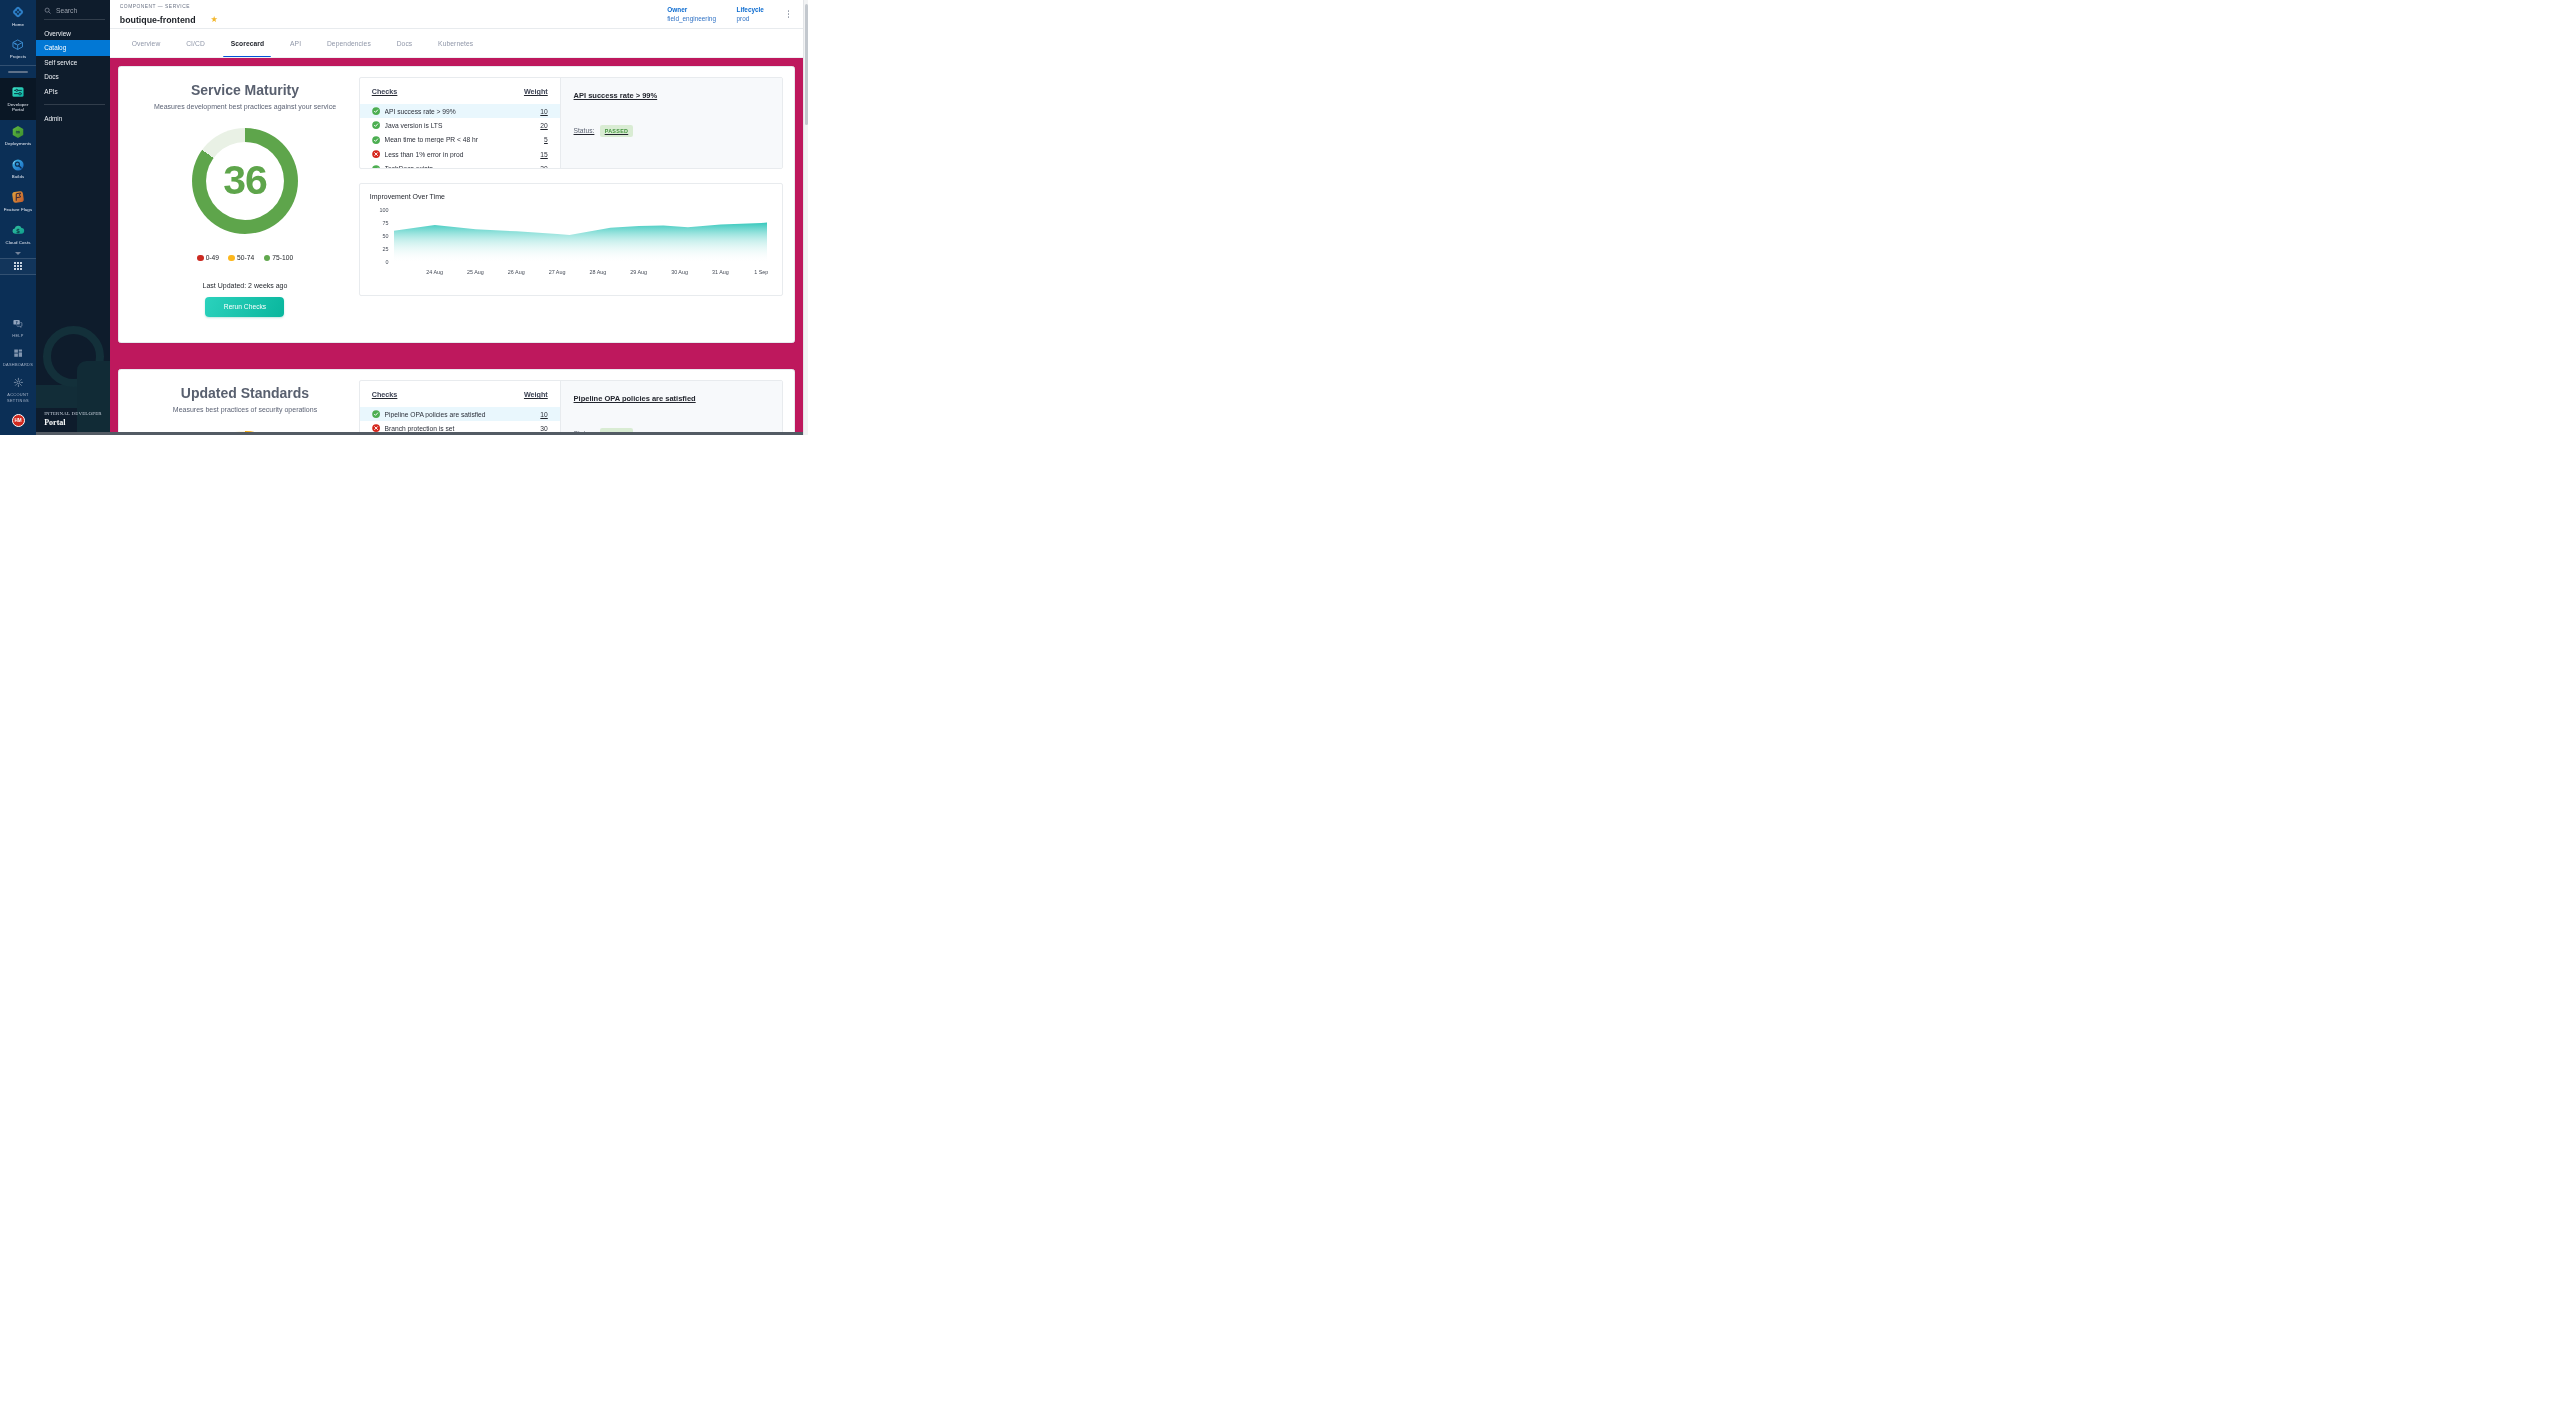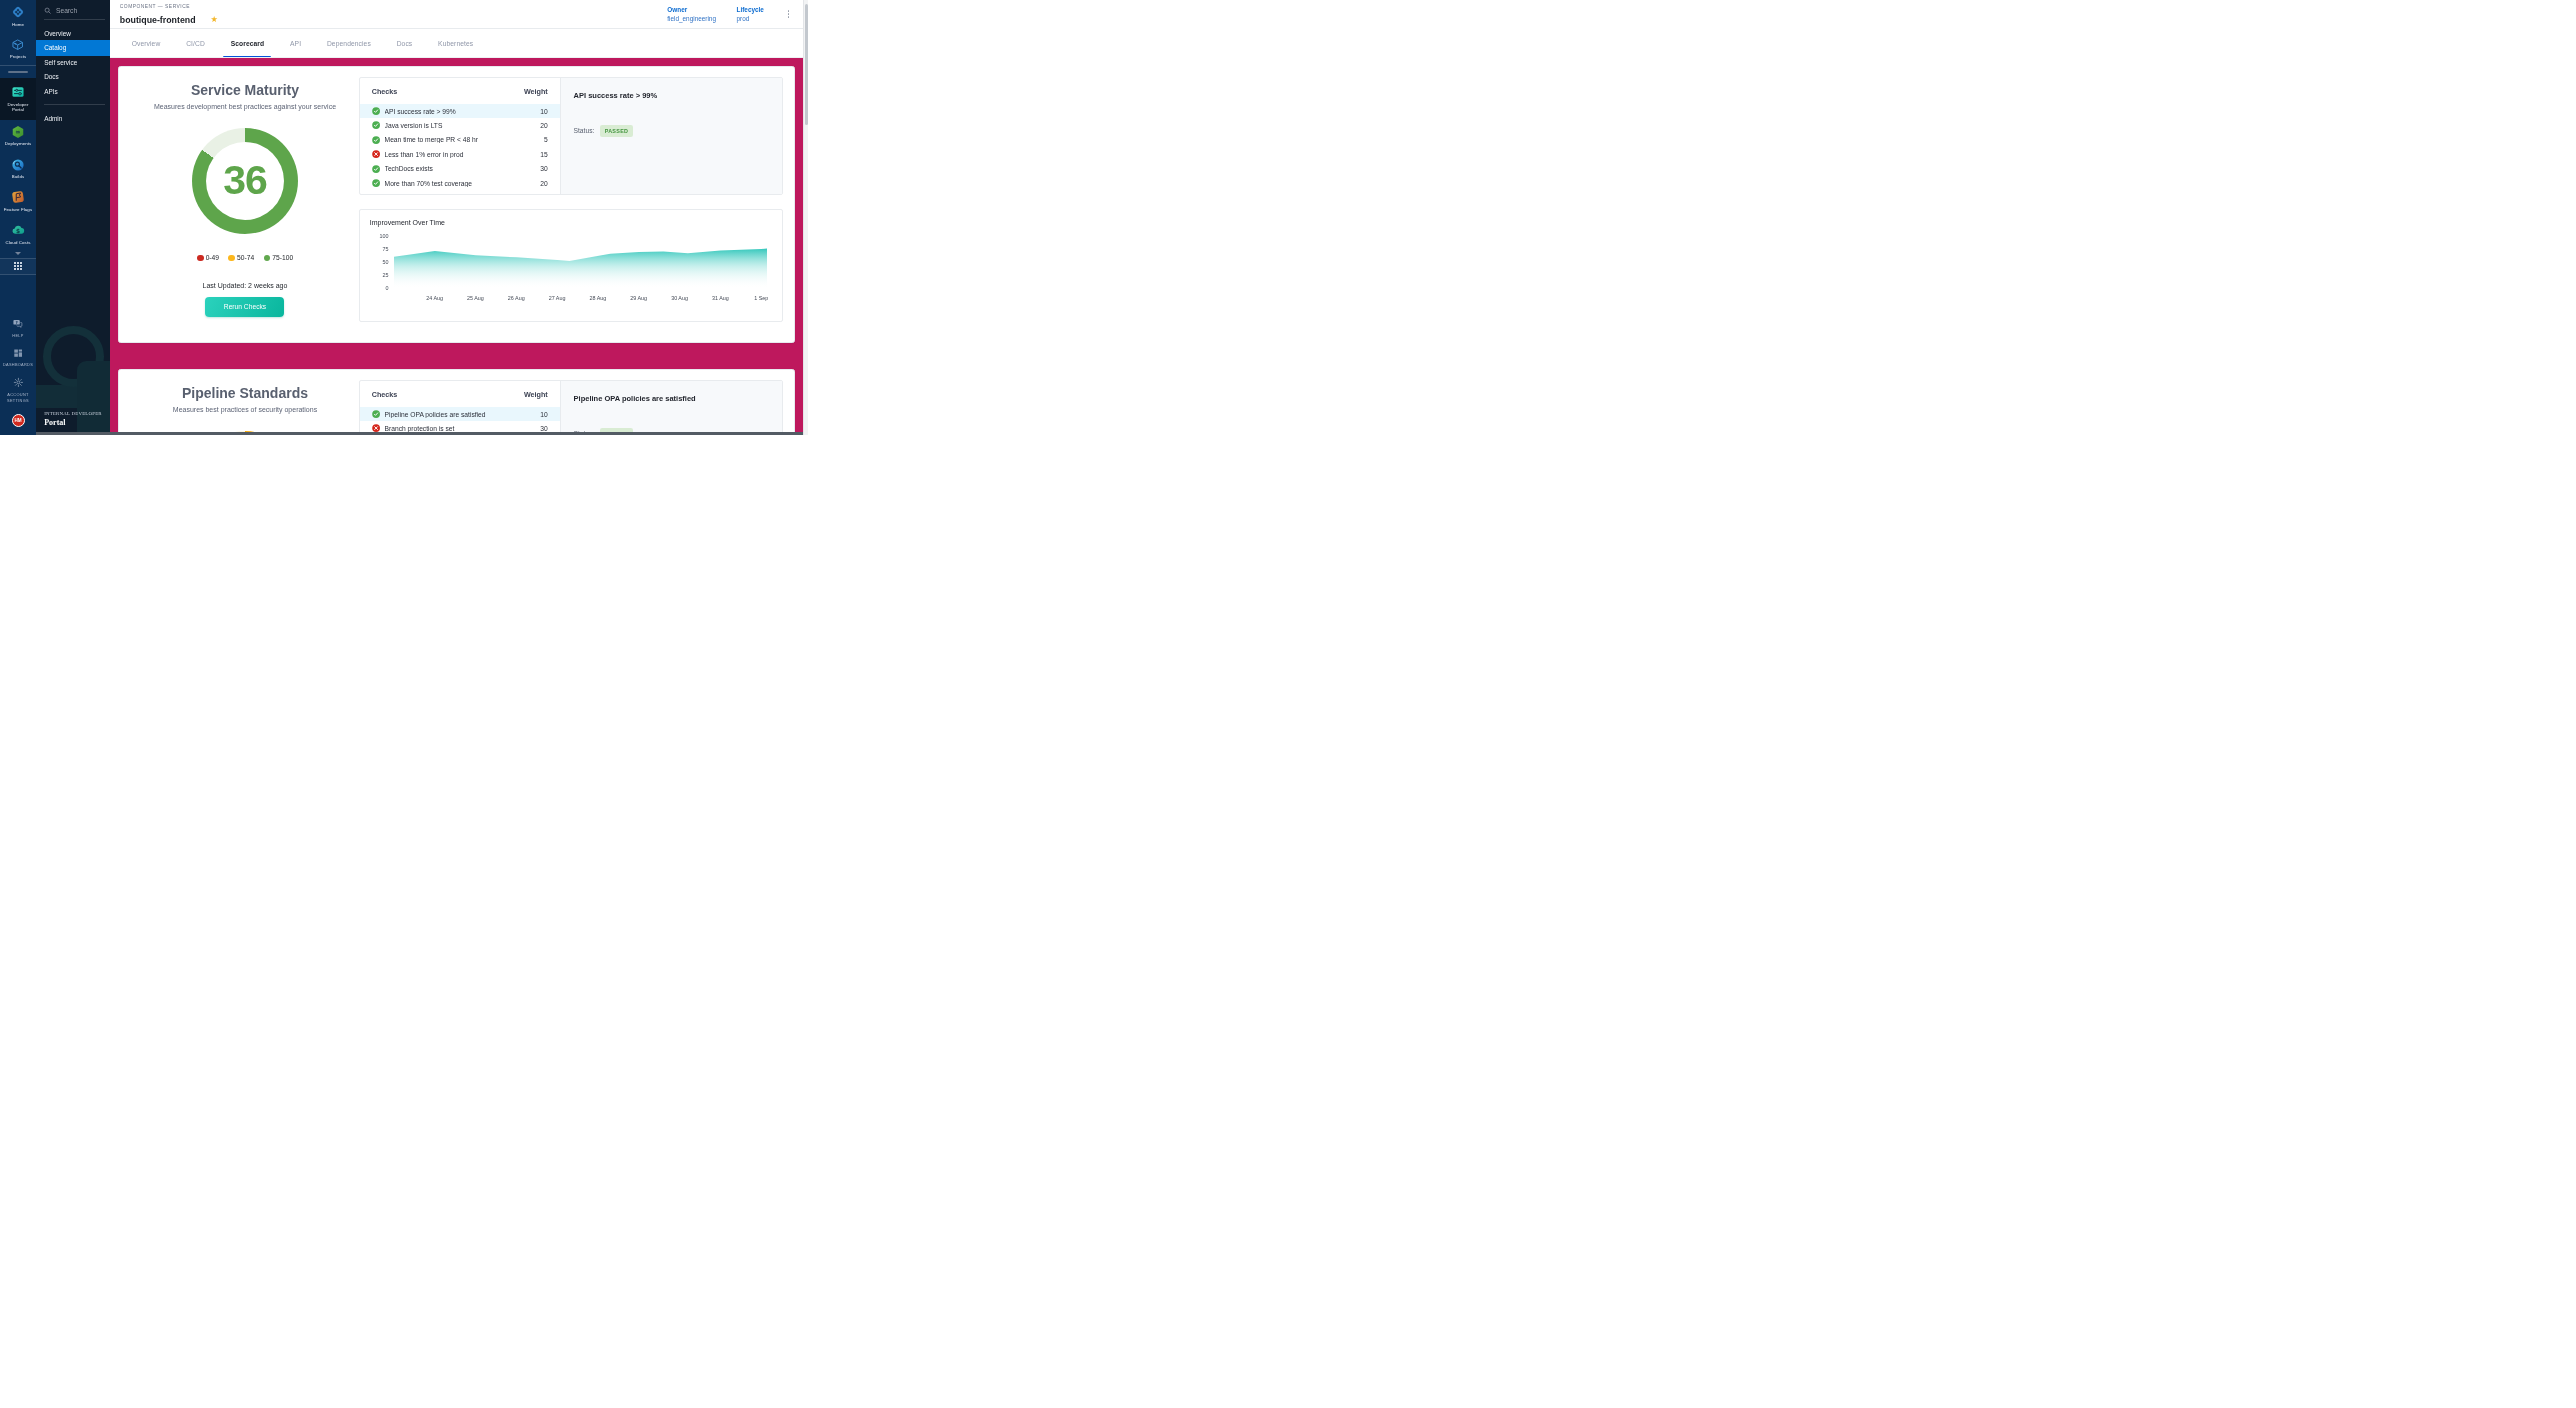--- a/index.html
+++ b/index.html
@@ -68,21 +68,21 @@
   .donut { width:106px; height:106px; border-radius:50%; position:relative; margin-top:17.5px; flex-shrink:0; }
   .donut::before { content:""; position:absolute; inset:14px; background:#fff; border-radius:50%; }
   .donut-num { position:absolute; inset:0; display:flex; align-items:center; justify-content:center; font-size:41px; font-weight:bold; letter-spacing:-1px; z-index:1; }
   .legend { display:flex; gap:9.3px; margin-top:20.6px; }
   .legend-item { display:flex; align-items:center; gap:2.1px; font-size:6.7px; color:#23262b; }
   .legend-dot { width:6.7px; height:6.7px; border-radius:50%; }
   .last-updated { margin-top:20.6px; font-size:7px; color:#1f2329; }
   .rerun-btn { margin-top:8.2px; width:79px; height:19.6px; border:none; border-radius:4.1px; background:linear-gradient(120deg,#2bd2bd,#09b69d); color:#fff; font-size:6.7px; font-family:"Liberation Sans",sans-serif; cursor:pointer; box-shadow:0 1px 2.1px rgba(10,150,130,.25); }
 
   .card-right { flex:1; min-width:0; display:flex; flex-direction:column; gap:14.4px; padding-top:2.1px; }
-  .panel { border:0.5px solid #e8ebee; border-radius:2.1px; display:flex; height:118px; overflow:hidden; background:#fff; }
+  .panel { border:0.5px solid #e8ebee; border-radius:2.1px; display:flex; height:92px; overflow:hidden; background:#fff;text-decoration:underline; }
   .checks { flex:1.02; min-width:0; padding-top:9.3px; display:flex; flex-direction:column; }
   .checks-head { display:flex; justify-content:space-between; padding:0 12.4px 7.7px 11.3px; font-size:7.2px; font-weight:bold; color:#3d4354; }
   .crow { display:flex; align-items:center; height:14.4px; flex-shrink:0; padding:0 12.4px 0 11.3px; font-size:6.7px; color:#2b2f39; cursor:pointer; }
   .crow.sel { background:#e9f7fd; }
   .crow .cicon { width:8.2px; height:8.2px; margin-right:4.6px; flex-shrink:0; display:flex; }
   .crow .c-label { flex:1; min-width:0; white-space:nowrap; overflow:hidden; }
   .crow .c-weight { margin-left:4.1px; }
   .detail { flex:1; min-width:0; background:#f7f9fb; border-left:0.5px solid #e8ebee; padding:13.4px 12.4px; }
   .d-title { font-size:7.5px; font-weight:bold; color:#23262e; }
   .d-status { margin-top:25px; display:flex; align-items:center; gap:5.7px; }
@@ -466,21 +466,21 @@
                 <div class="xlabel" style="left: 76.5027%;">30 Aug</div>
                 <div class="xlabel" style="left: 87.4317%;">31 Aug</div>
                 <div class="xlabel" style="left: 98.3607%;">1 Sep</div>
               </div>
           </div>
         </div>
       </div>
 
       <div class="card second">
         <div class="card-left">
-          <div class="sc-title">Pipeline Standards</div>
+          <div class="sc-title">Updated Standards</div>
           <div class="sc-sub">Measures best practices of security operations</div>
           <div class="donut" id="donut-1" style="background: conic-gradient(rgb(247, 166, 0) 0deg, rgb(247, 166, 0) 57%, rgb(251, 243, 220) 57%, rgb(251, 243, 220) 100%);">
             <div class="donut-num"></div>
           </div>
         </div>
         <div class="card-right">
           <div class="panel">
             <div class="checks">
               <div class="checks-head">
                 <span>Checks</span>

